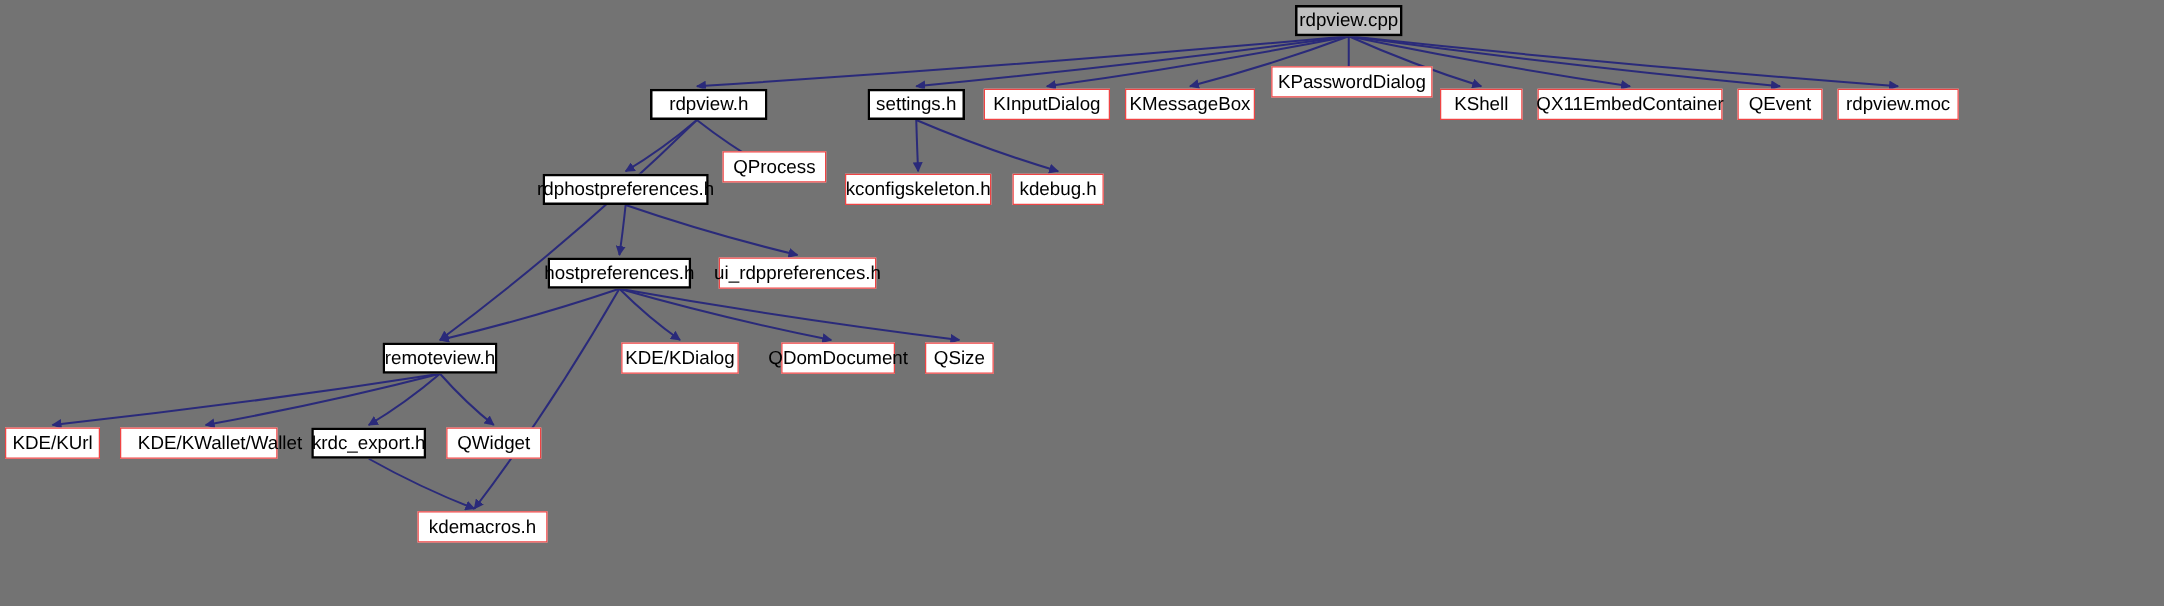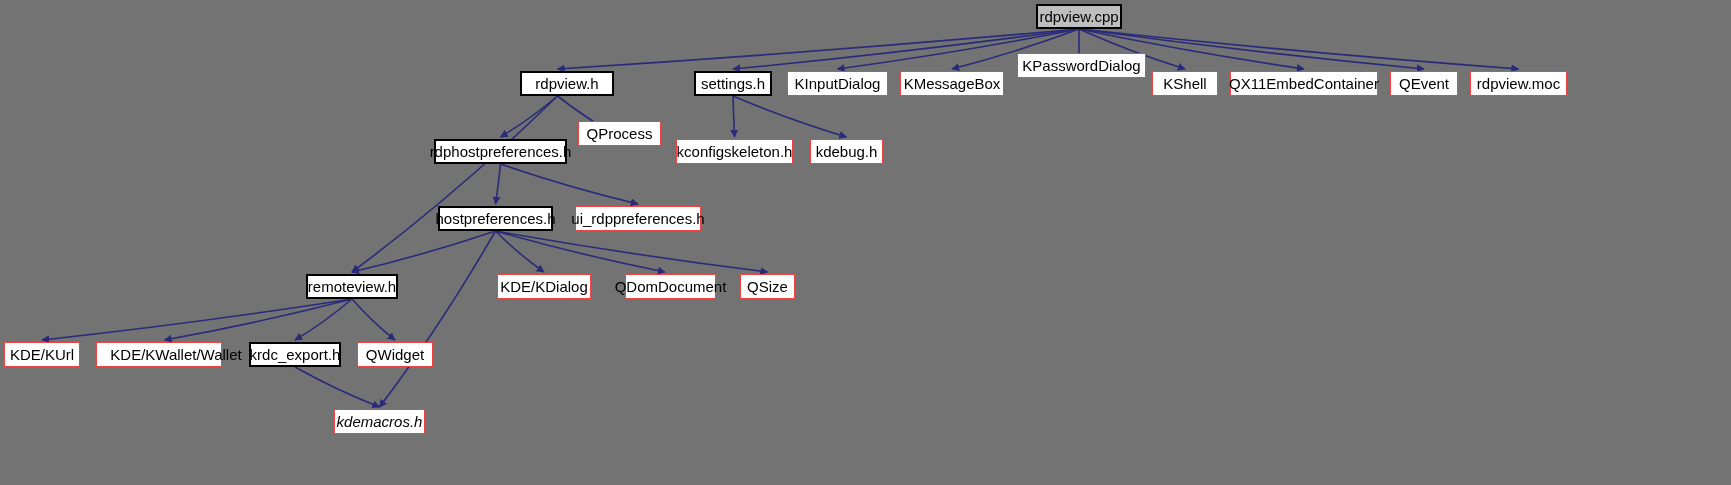--- a/index.html
+++ b/index.html
@@ -155,17 +155,17 @@
       </div>
       <div class="node" style="left: 96px; top: 342px; width: 126px; padding-left: 34px;">
         <span class="node-label">KDE/KWallet/Wallet</span>
       </div>
       <div class="node bold" style="left: 249px; top: 342px; width: 92px;">
         <span class="node-label">krdc_export.h</span>
       </div>
       <div class="node" style="left: 357px; top: 342px; width: 76px;">
         <span class="node-label">QWidget</span>
       </div>
-      <div class="node" style="left: 334px; top: 409px; width: 91px; font-style: italic;">
+      <div class="node" style="left: 334px; top: 409px; width: 104px;">
         <span class="node-label">kdemacros.h</span>
       </div>
     </div>
 </div>
 
 </body></html>

